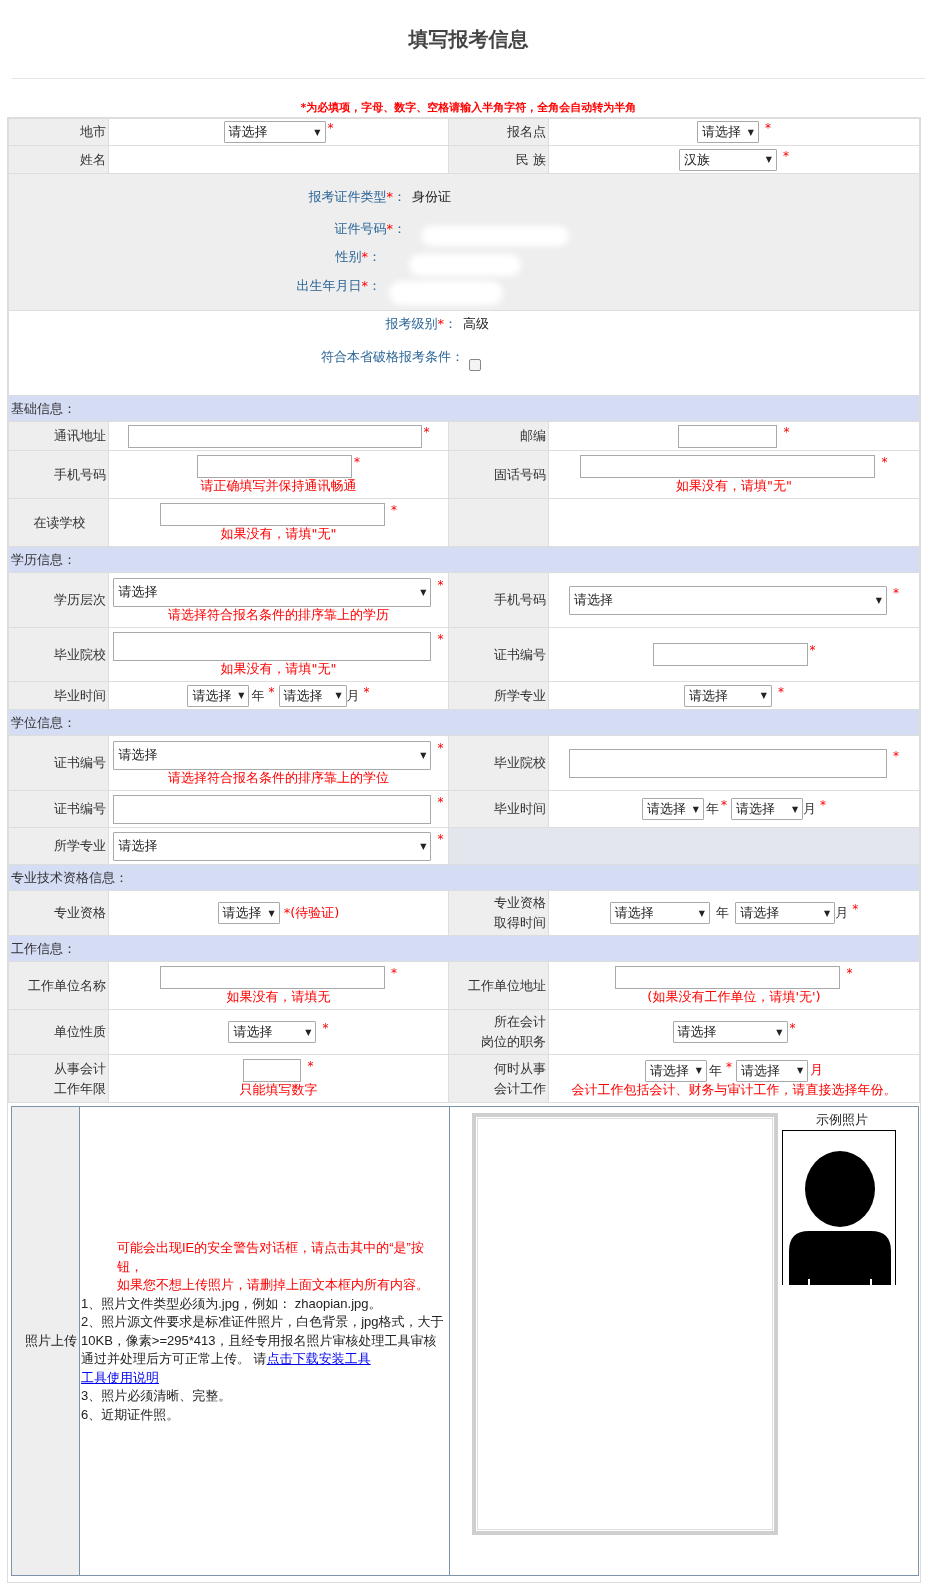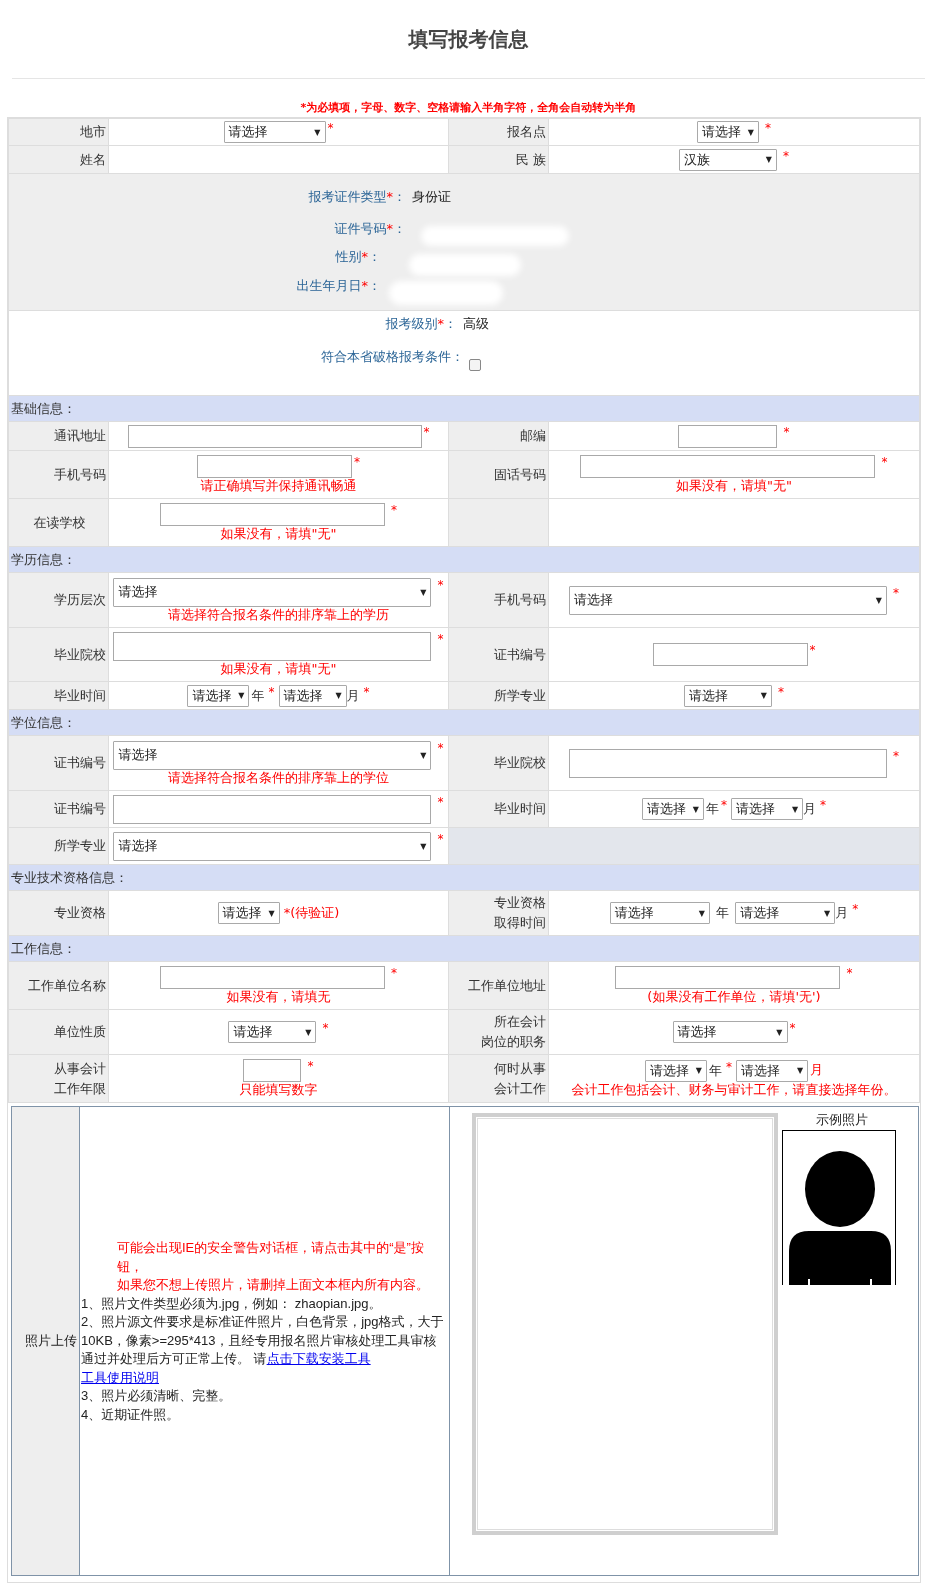--- a/index.html
+++ b/index.html
@@ -292,21 +292,21 @@
     </table>
 
 <div class="photo-outer">
   <div class="photo-lbl">照片上传</div>
   <div class="photo-text">
     <div class="red">可能会出现IE的安全警告对话框，请点击其中的“是”按钮，</div>
     <div class="red">如果您不想上传照片，请删掉上面文本框内所有内容。</div>
     <div>1、照片文件类型必须为.jpg，例如： zhaopian.jpg。</div>
     <div><span>2、照片源文件要求是标准证件照片，白色背景，jpg格式，大于10KB，像素&gt;=295*413，且经专用报名照片审核处理工具审核通过并处理后方可正常上传。 请</span><a>点击下载安装工具</a><br><a>工具使用说明</a></div>
     <div>3、照片必须清晰、完整。</div>
-    <div>4、近期证件照。</div>
+    <div>6、近期证件照。</div>
   </div>
   <div class="photo-right">
     <div class="preview-box"></div>
     <div class="sample-title">示例照片</div>
     <div class="sample-photo">
       <svg width="114" height="155" viewBox="0 0 114 155">
         <ellipse cx="57" cy="58" rx="35" ry="38" fill="#000"></ellipse>
         <path d="M6 155 L6 120 Q6 100 26 100 L88 100 Q108 100 108 120 L108 155 Z" fill="#000"></path>
         <rect x="25" y="148" width="2" height="7" fill="#fff"></rect>
         <rect x="87" y="148" width="2" height="7" fill="#fff"></rect>

